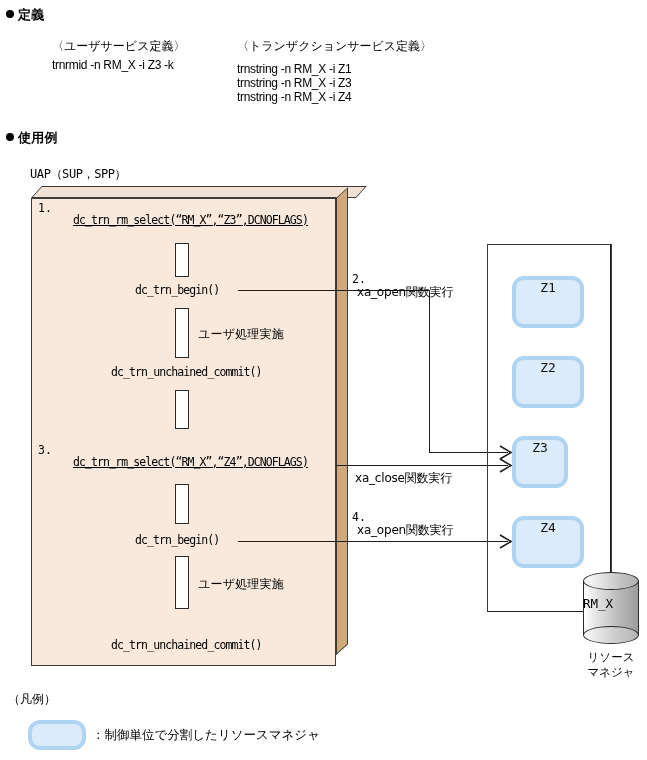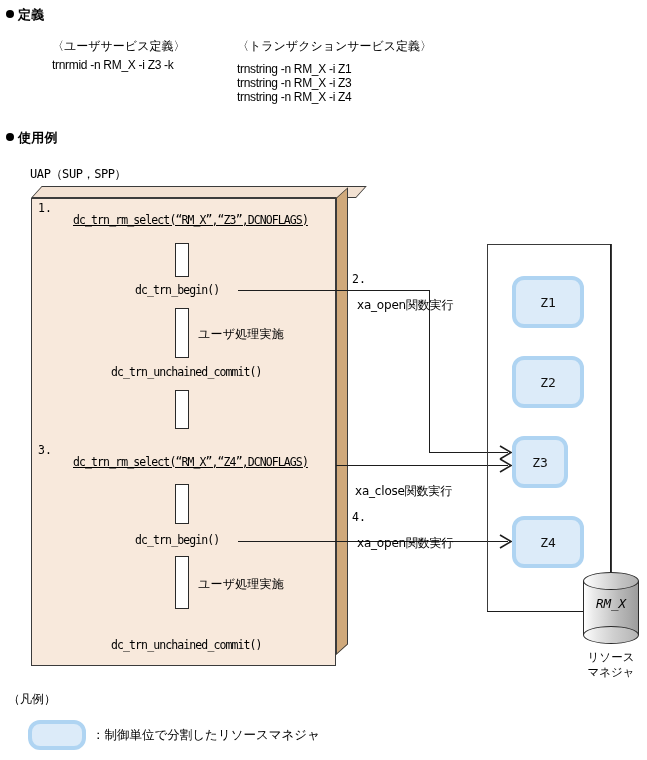--- a/index.html
+++ b/index.html
@@ -101,21 +101,21 @@
     border: 1.4px solid #3a3a3a;
     box-sizing: border-box;
     background: transparent;
   }
   .z-box {
     background: #DCEBF9;
     border: 4px solid #AFD4F2;
     border-radius: 12px;
     box-sizing: border-box;
     display: flex;
-    align-items: center;
+    align-items: flex-start;
     justify-content: center;
     font-family: "DejaVu Sans Mono", "Liberation Mono", monospace;
     font-size: 13px;
     color: #111;
   }
 
   
   .cyl-body {
     position: absolute;
     left: 0; top: 9px;
@@ -141,25 +141,24 @@
     width: 100%; height: 18px;
     border-radius: 50%;
     background: linear-gradient(to right, #fdfdfd 0%, #e6e6e6 25%, #cfcfcf 55%, #b4b4b4 100%);
     border: 1.3px solid #2a2a2a;
     box-sizing: border-box;
   }
   .cyl-label {
     position: absolute;
     width: 100%;
     top: 24px;
-    text-align: center;
+    text-align: left;
     font-family: "DejaVu Sans Mono", "Liberation Mono", monospace;
     font-size: 12.5px;
     z-index: 3;
-    font-style: italic;
   }
   .rm-caption {
     font-size: 11.5px;
     font-family: "DejaVu Sans", "Liberation Sans", sans-serif;
     text-align: center;
     line-height: 15px;
     white-space: nowrap;
   }
 
   
@@ -176,21 +175,20 @@
   .legend-text {
     font-size: 12.5px;
     font-family: "DejaVu Sans", "Liberation Sans", sans-serif;
     white-space: nowrap;
   }
   .call-label {
     font-size: 12px;
     font-family: "DejaVu Sans", "Liberation Sans", sans-serif;
     white-space: nowrap;
     letter-spacing: -0.2px;
-    margin-top: 13px;
   }
 </style>
 </head>
 <body>
 
 <div class="abs section-head" style="left:6px; top:6px;">
   <span class="bullet-dot"></span><span>定義</span>
 </div>
 
 <div class="abs" style="left:52px; top:38px;">

